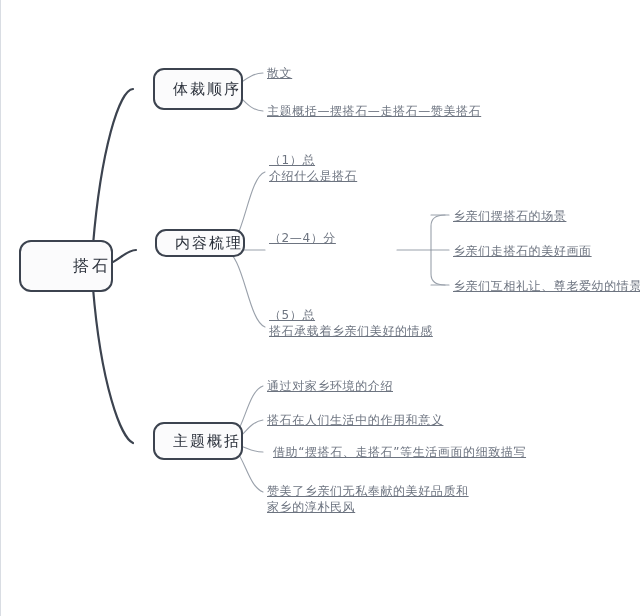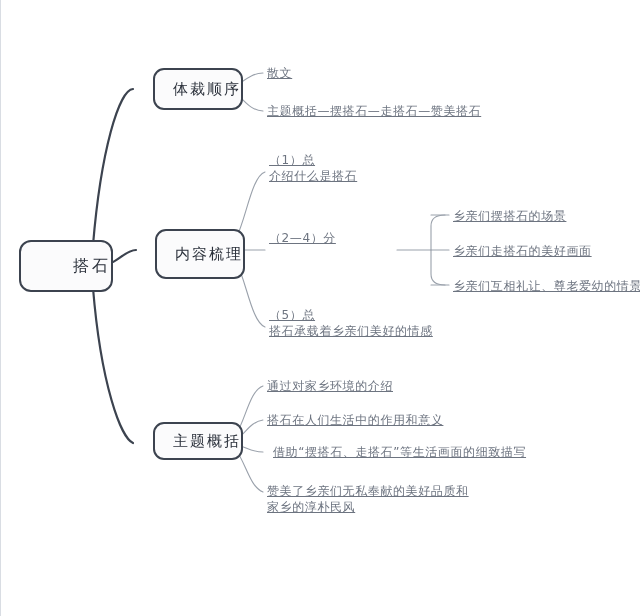--- a/index.html
+++ b/index.html
@@ -91,21 +91,21 @@
   </svg>
 
   <div class="node root" style="left:-2px; top:240px; width:94px; height:52px;">
     <span>搭石</span>
   </div>
 
   <div class="node branch" style="left:132px; top:68px; width:90px; height:42px;">
     <span>体裁顺序</span>
   </div>
 
-  <div class="node branch" style="left:134px; top:229px; width:90px; height:50px;">
+  <div class="node branch" style="left:134px; top:229px; width:90px; height:28px;">
     <span>内容梳理</span>
   </div>
 
   <div class="node branch" style="left:132px; top:422px; width:90px; height:38px;">
     <span>主题概括</span>
   </div>
 
   <div class="leaf" style="left:266px; top:65px;">
     <span class="sub">散文</span>
   </div>

